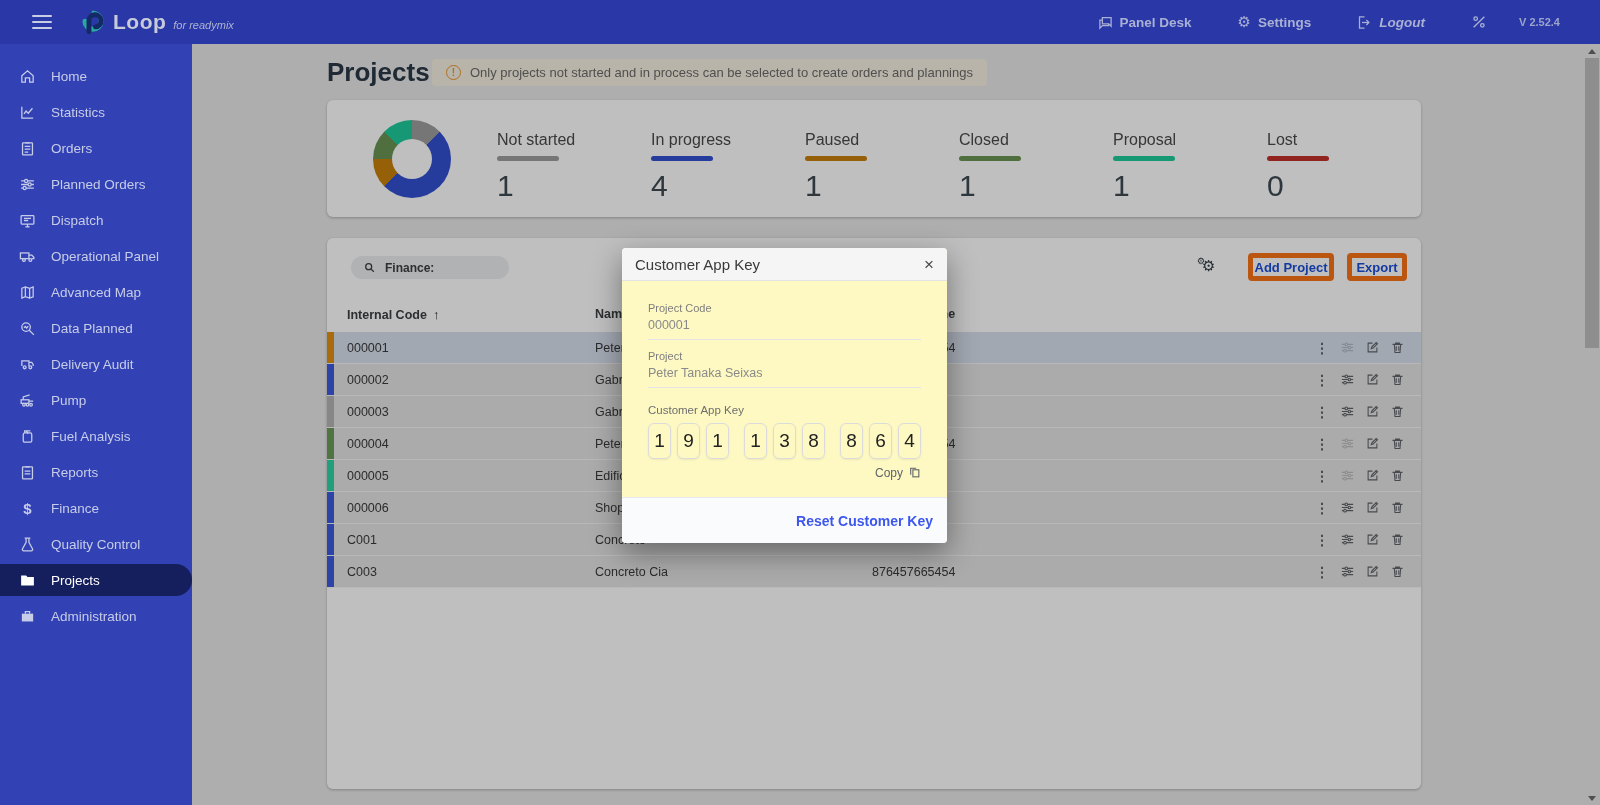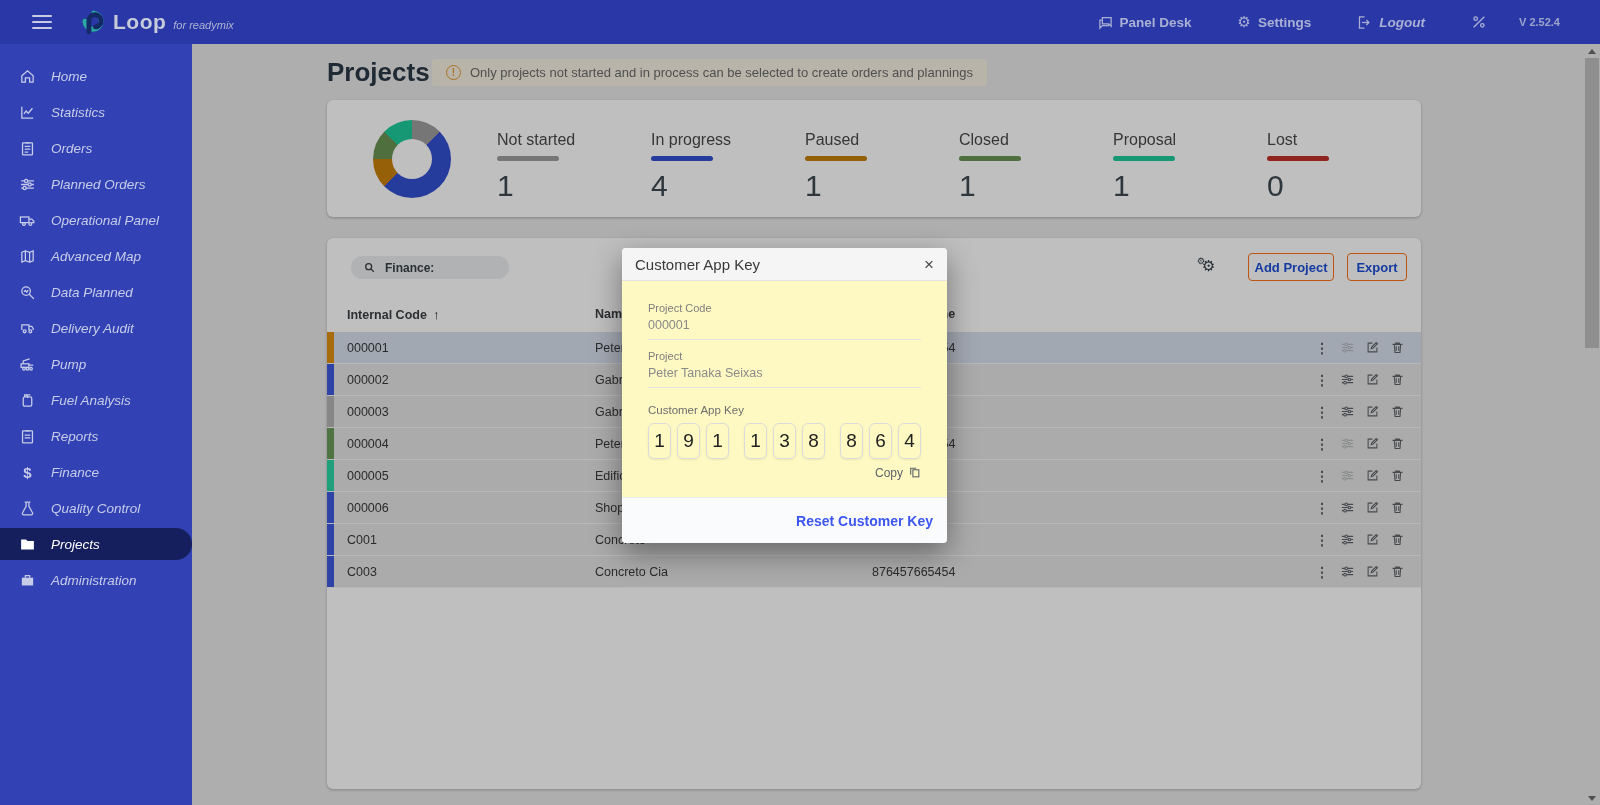--- a/index.html
+++ b/index.html
@@ -21,21 +21,21 @@
   .top-gear { font-size:15px; font-family:"DejaVu Sans", sans-serif; }
   .top-version { font-size:11px; font-weight:bold; color:#9CA4CC; }
   .top-net { margin-right:-14px; }
 
   
   .sidebar { position:absolute; left:0; top:44px; width:192px; height:761px; background:#3242B4; z-index:14; padding-top:16px; }
   .nav-item { height:32px; margin-bottom:4px; display:flex; align-items:center; gap:15px; padding-left:19px;
               color:#C7CCE8; cursor:pointer; }
   .nav-item .nav-icon { width:17px; height:17px; flex:0 0 17px; display:flex; align-items:center; justify-content:center; }
   .nav-item .nav-icon svg { width:17px; height:17px; }
-  .nav-label { font-size:13.5px; font-weight:500; white-space:nowrap;font-style:italic; }
+  .nav-label { font-size:13.5px; font-weight:500; white-space:nowrap; }
   .nav-item.active { background:#161F5E; border-radius:0 17px 17px 0; color:#FFFFFF; }
   .nav-dollar { font-size:15px; font-weight:bold; }
 
   
   .main { position:absolute; left:192px; top:44px; width:1392px; height:761px; background:#E9E9E9; z-index:1; }
   .page-title { position:absolute; left:135px; top:13px; font-size:26px; font-weight:600; color:#2B3947; }
   .banner { position:absolute; left:240px; top:15px; height:27px; display:flex; align-items:center; gap:9px;
             background:#F7F1E2; border-radius:4px; padding:0 14px; }
   .banner-icon { width:15px; height:15px; border:1.6px solid #E8962E; border-radius:50%; color:#E8962E;
                  font-size:10px; font-weight:bold; display:flex; align-items:center; justify-content:center; }
@@ -53,21 +53,21 @@
 
   
   .table-card { left:135px; top:194px; width:1094px; height:551px; }
   .search-pill { position:absolute; left:24px; top:18px; width:158px; height:23px; border-radius:12px; background:#ECEEF1;
                  display:flex; align-items:center; gap:9px; padding:0 12px; cursor:text; }
   .search-pill svg { width:13px; height:13px; color:#3C4043; }
   .search-label { font-size:12px; font-weight:600; color:#3C4043; }
   .table-settings { position:absolute; left:870px; top:18px; color:#2E3B45; font-family:"DejaVu Sans", sans-serif;
                     font-size:15px; cursor:pointer; }
   .table-settings .small-gear { font-size:9px; vertical-align:7px; margin-right:-3px; }
-  .btn { position:absolute; top:15px; height:28px; border:1px solid #f97316; background:#FFF; border-radius:4px;
+  .btn { position:absolute; top:15px; height:28px; border:5px solid #f97316; background:#FFF; border-radius:4px;
          color:#1B4FD8; font-size:13px; font-weight:600; display:flex; align-items:center; justify-content:center; cursor:pointer; }
   .btn-add { left:921px; width:86px; }
   .btn-export { left:1020px; width:60px; }
 
   .thead { position:absolute; left:0; top:60px; width:100%; height:34px; }
   .th { position:absolute; font-size:12.5px; font-weight:600; color:#3C4043; top:9px; }
   .th-code { left:20px; }
   .th-name { left:268px; }
   .th-phone { left:590px; }
   .sort-arrow { font-size:13px; margin-left:6px; color:#202124; }
@@ -205,20 +205,29 @@
             <circle cx="10" cy="7" r="2.2" fill="#3242B4"></circle>
             <circle cx="15" cy="12" r="2.2" fill="#3242B4"></circle>
             <circle cx="8" cy="17" r="2.2" fill="#3242B4"></circle>
           </svg>
         </span>
       <span class="nav-label">Planned Orders</span>
     </div>
     <div class="nav-item">
       <span class="nav-icon">
           <svg viewBox="0 0 24 24" fill="none" stroke="currentColor" stroke-width="1.8">
+            <rect x="3" y="5" width="18" height="12" rx="1"></rect>
+            <path d="M9 21h6M12 17v4M7 9h10M7 12h6"></path>
+          </svg>
+        </span>
+      <span class="nav-label">Dispatch</span>
+    </div>
+    <div class="nav-item">
+      <span class="nav-icon">
+          <svg viewBox="0 0 24 24" fill="none" stroke="currentColor" stroke-width="1.8">
             <rect x="2" y="7" width="12" height="8"></rect>
             <path d="M14 10h4l3 3v2h-3"></path>
             <circle cx="7" cy="17" r="2"></circle>
             <circle cx="16" cy="17" r="2"></circle>
           </svg>
         </span>
       <span class="nav-label">Operational Panel</span>
     </div>
     <div class="nav-item">
       <span class="nav-icon">

